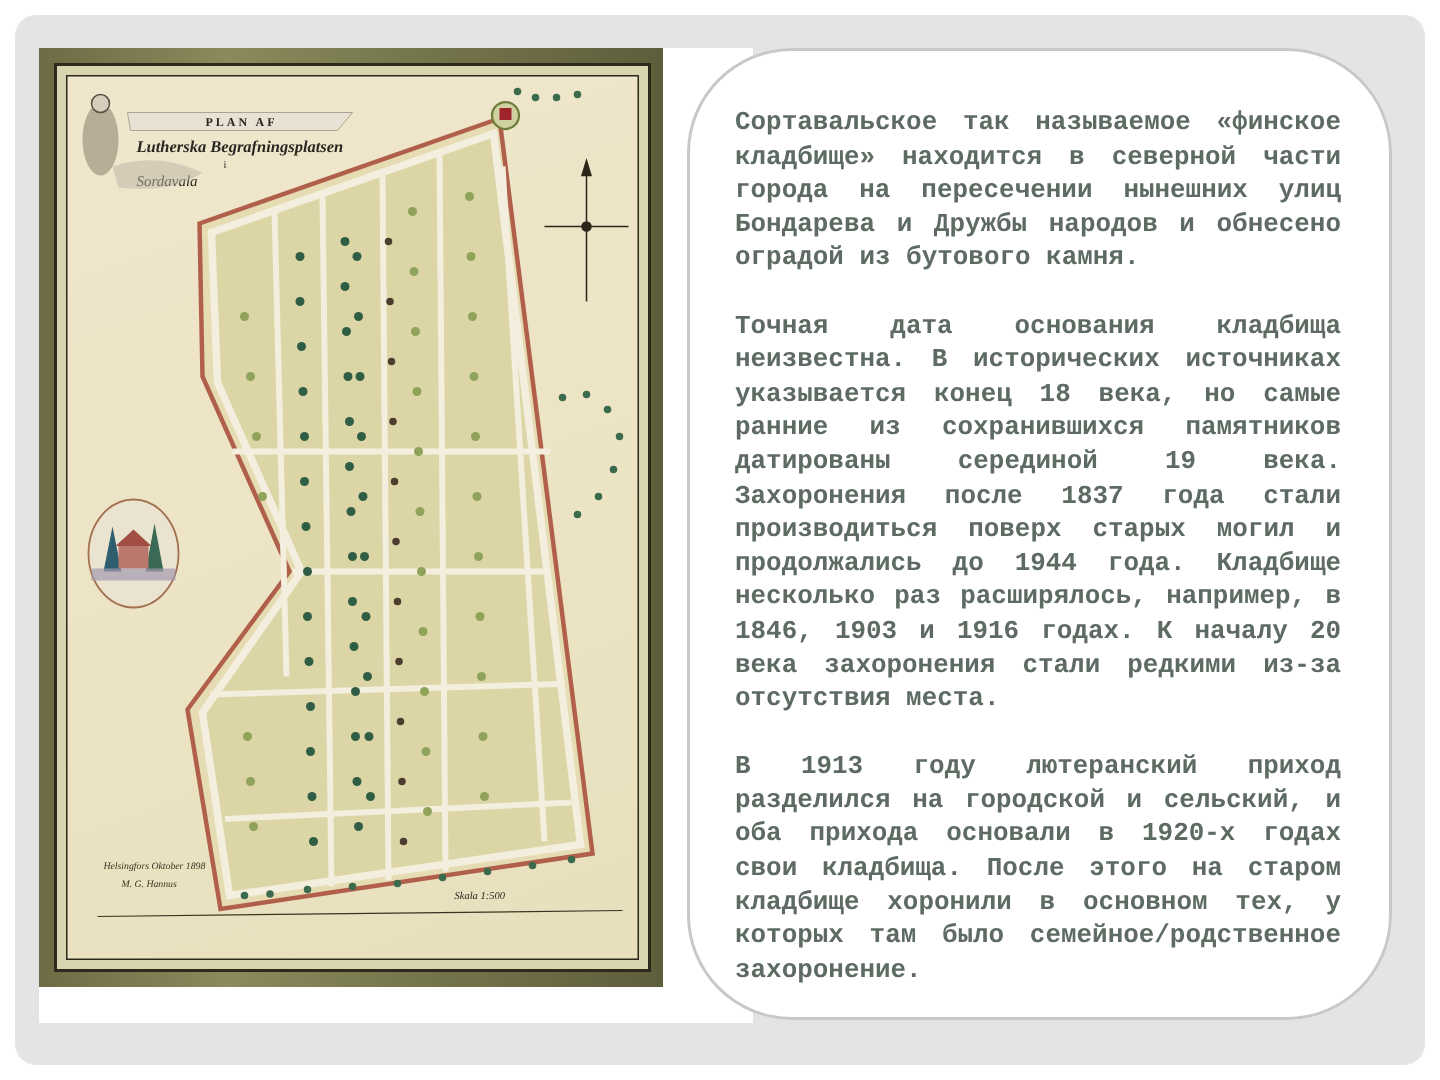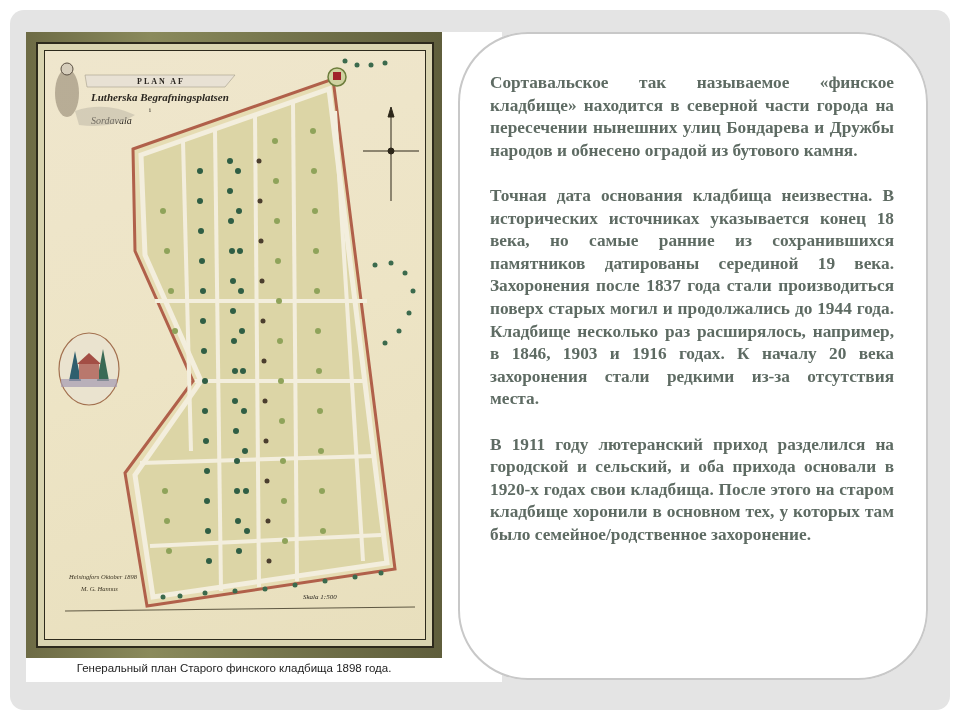--- a/index.html
+++ b/index.html
@@ -4,21 +4,21 @@
 <style>
   html,body{margin:0;padding:0;}
   body{width:960px;height:720px;background:#ffffff;position:relative;overflow:hidden;font-family:"Liberation Serif","DejaVu Serif",serif;}
   .slide{position:absolute;left:10px;top:10px;width:940px;height:700px;background:#e4e4e4;border-radius:14px;}
   .photo{position:absolute;left:26px;top:32px;width:476px;height:650px;background:#fff;}
   .map-frame{position:absolute;left:0;top:0;width:416px;height:626px;background:linear-gradient(90deg,#6d6b45 0%,#8a8a5c 30%,#76764d 60%,#5f5e3c 100%);}
   .map-paper{position:absolute;left:10px;top:10px;width:398px;height:606px;border:2px solid #2d2a1c;box-sizing:border-box;background:#d9d4b0;}
   .map-inner{position:absolute;left:6px;top:6px;right:6px;bottom:6px;border:1.5px solid #2d2a1c;background:linear-gradient(160deg,#efe6cd 0%,#ede4c5 50%,#e8dfbd 100%);overflow:hidden;}
   .caption{position:absolute;left:0;top:630px;width:416px;text-align:center;font-family:"Liberation Sans","DejaVu Sans",sans-serif;font-size:11.5px;color:#1d1d1d;}
   .panel{position:absolute;left:458px;top:32px;width:470px;height:648px;background:#ffffff;border-radius:70px;box-shadow:inset 0 0 0 2px #c8c8c8;}
-  .text{position:absolute;left:490px;top:72px;width:404px;color:#5e6b63;font-size:17.3px;line-height:22.6px;font-weight:bold;text-align:justify;}
+  .text{position:absolute;left:490px;top:72px;width:404px;color:#5e6b63;font-size:17.3px;line-height:22.6px;font-weight:bold;text-align:justify;font-family:Liberation Mono, monospace;}
   .text p{margin:0 0 22.6px 0;}
 </style>
 </head>
 <body>
 
 <div class="slide"></div>
 
 <div class="photo">
   <div class="map-frame">
     <div class="map-paper">
@@ -180,21 +180,20 @@
 
           <text x="258" y="548" font-family="Liberation Serif, serif" font-size="7" font-style="italic" fill="#2a2620">Skala 1:500</text>
           <line x1="20" y1="560" x2="370" y2="556" stroke="#3a3322" stroke-width="0.8"></line>
 
           <text x="24" y="528" font-family="Liberation Serif, serif" font-size="6.5" font-style="italic" fill="#3a3322">Helsingfors Oktober 1898</text>
           <text x="36" y="540" font-family="Liberation Serif, serif" font-size="6.5" font-style="italic" fill="#3a3322">M. G. Hannus</text>
         </svg>
       </div>
     </div>
   </div>
-  <div class="caption">Генеральный план Старого финского кладбища 1898 года.</div>
 </div>
 
 <div class="panel"></div>
 <div class="text">
   <p>Сортавальское так называемое «финское кладбище» находится в северной части города на пересечении нынешних улиц Бондарева и Дружбы народов и обнесено оградой из бутового камня.</p>
   <p>Точная дата основания кладбища неизвестна. В исторических источниках указывается конец 18 века, но самые ранние из сохранившихся памятников датированы серединой 19 века. Захоронения после 1837 года стали производиться поверх старых могил и продолжались до 1944 года. Кладбище несколько раз расширялось, например, в 1846, 1903 и 1916 годах. К началу 20 века захоронения стали редкими из-за отсутствия места.</p>
-  <p>В 1911 году лютеранский приход разделился на городской и сельский, и оба прихода основали в 1920-х годах свои кладбища. После этого на старом кладбище хоронили в основном тех, у которых там было семейное/родственное захоронение.</p>
+  <p>В 1913 году лютеранский приход разделился на городской и сельский, и оба прихода основали в 1920-х годах свои кладбища. После этого на старом кладбище хоронили в основном тех, у которых там было семейное/родственное захоронение.</p>
 </div>
 
 </body></html>

